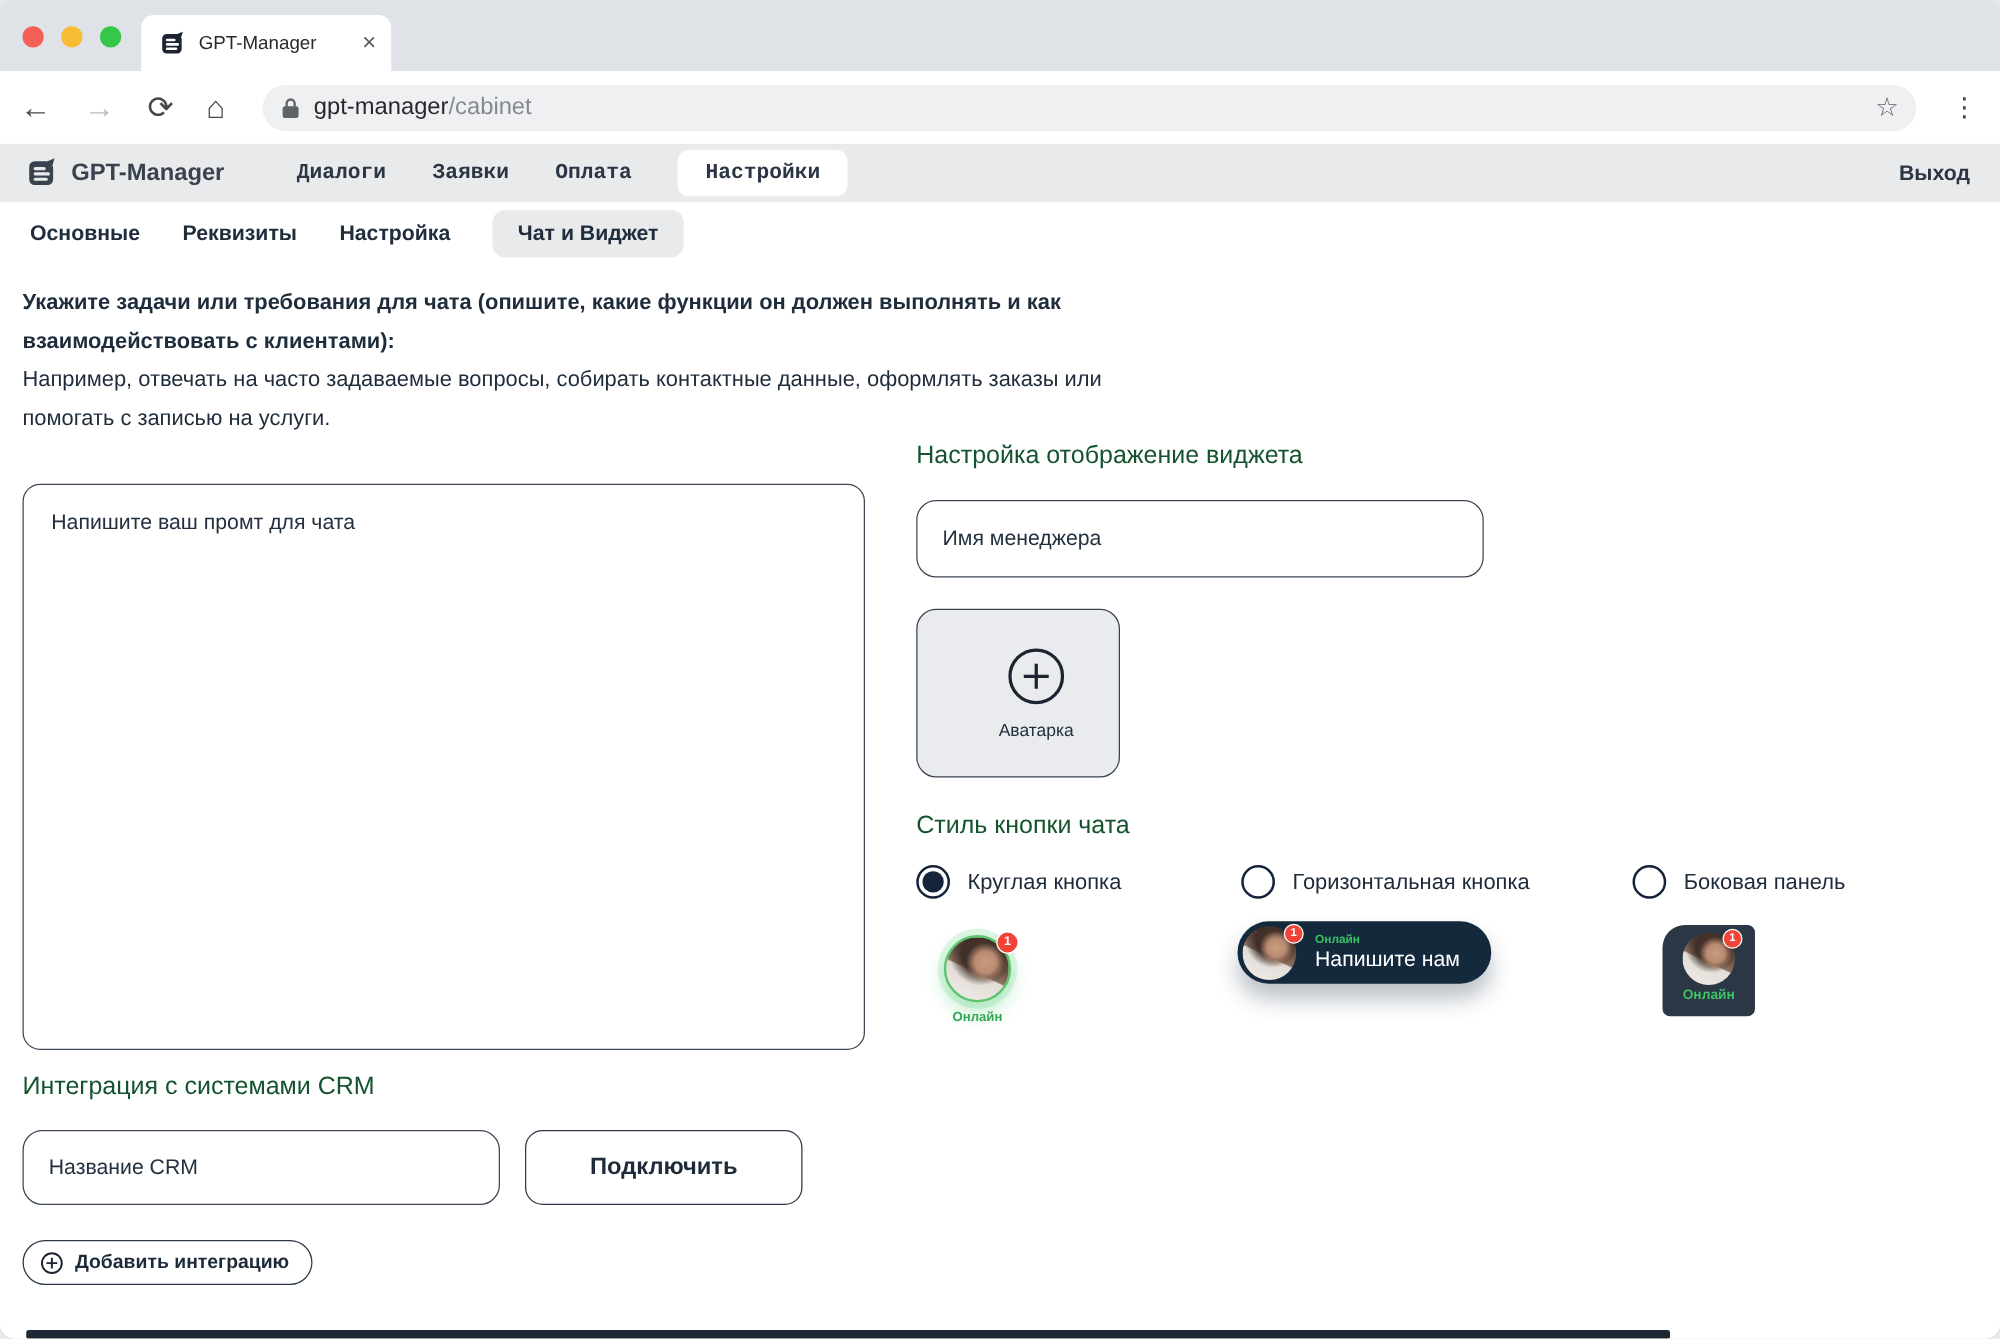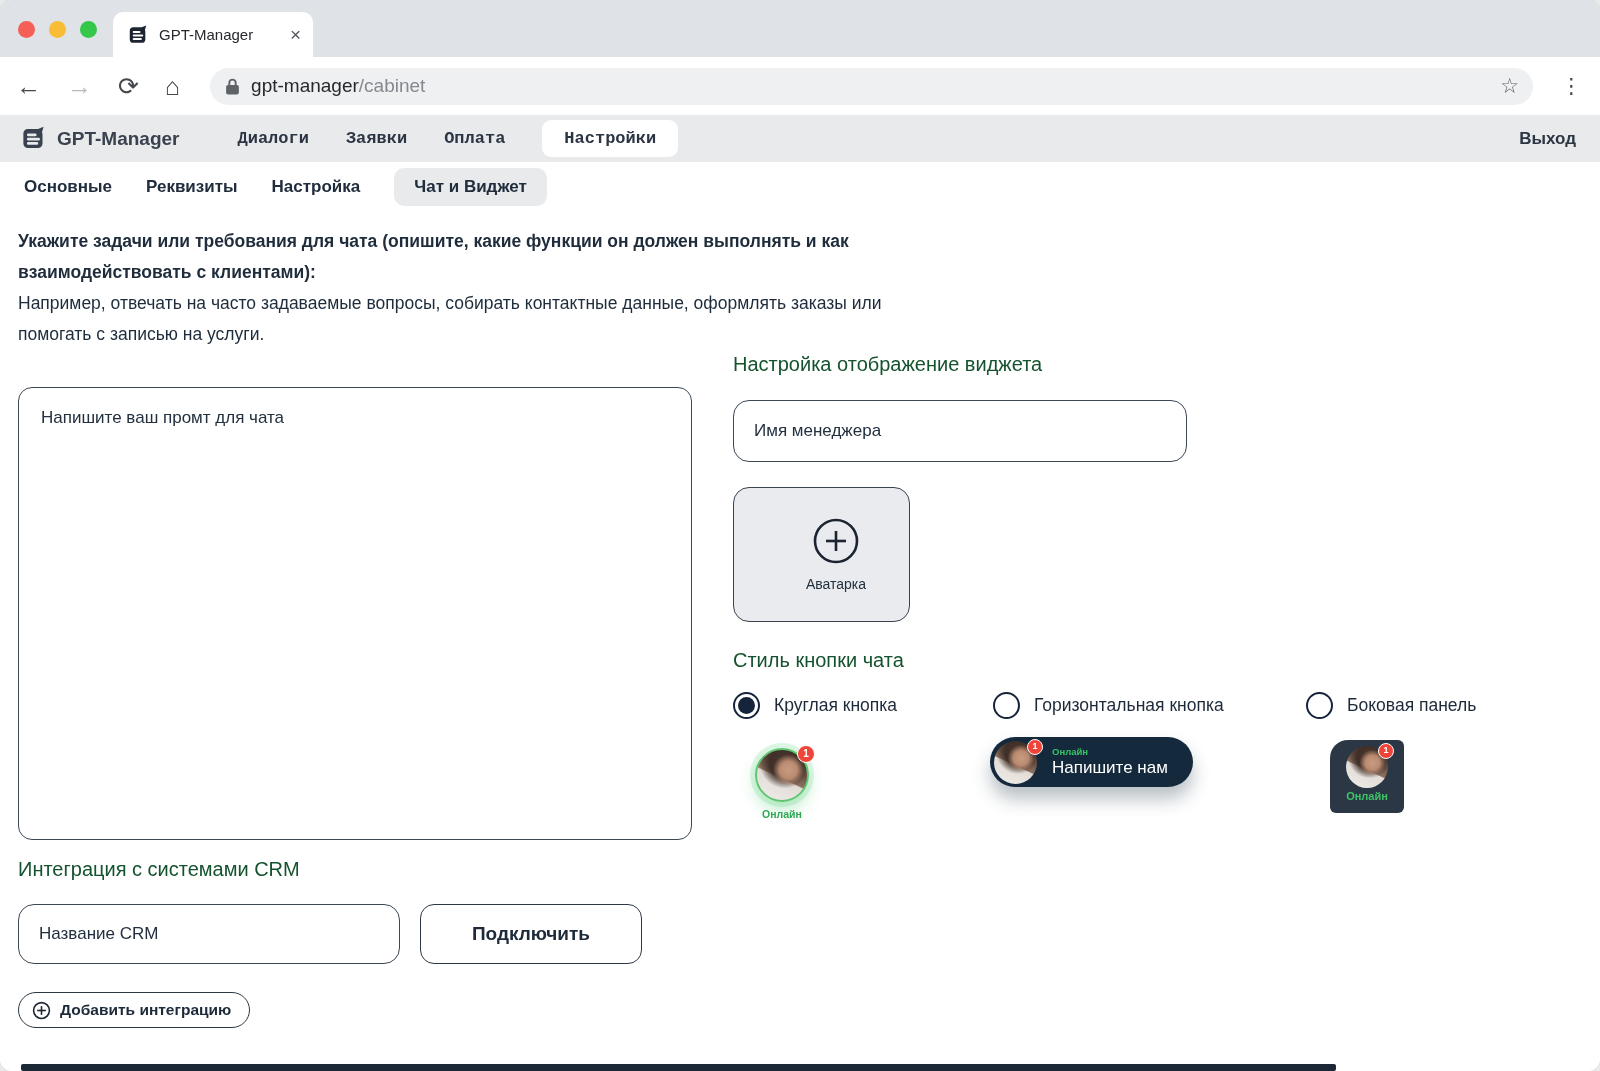--- a/index.html
+++ b/index.html
@@ -63,21 +63,21 @@
     font-family:inherit; background:#fff; outline:none; position:absolute;margin-top:20px; }
   textarea.prompt::placeholder{ color:#22303f; opacity:1; }
 
   .sec-title{ font-size:20px; color:#14532d; }
   .widget-title{ left:733px; top:141px; }
   input.field{ border:1px solid #3c4754; border-radius:16px; padding:0 20px; font-size:17px;
     color:#1e2c3b; font-family:inherit; background:#fff; outline:none; position:absolute; }
   input.field::placeholder{ color:#22303f; opacity:1; }
   .name-input{ left:733px; top:188px; width:454px; height:62px; }
 
-  .avatar-box{ left:733px; top:275px; width:177px; height:135px; background:#e9ebee;
+  .avatar-box{ left:733px; top:275px; width:163px; height:135px; background:#e9ebee;
     border:1.5px solid #39434f; border-radius:16px; display:flex; flex-direction:column;
     align-items:center; justify-content:center; gap:11px; cursor:pointer;padding-left:29px; }
   .avatar-box .lbl{ font-size:14px; color:#22303f; }
 
   .style-title{ left:733px; top:437px; }
   .radio-row{ display:flex; align-items:center; gap:14px; font-size:17.5px; color:#1d2a39; height:28px; cursor:pointer;text-align:right; }
   .r1{ left:733px; top:479px; } .r2{ left:993px; top:479px; } .r3{ left:1306px; top:479px; }
   .radio{ width:27px; height:27px; border:2.5px solid #15243a; border-radius:50%; position:relative; flex:0 0 auto; }
   .radio.selected::after{ content:""; position:absolute; inset:3px; background:#15243a; border-radius:50%; }
 

